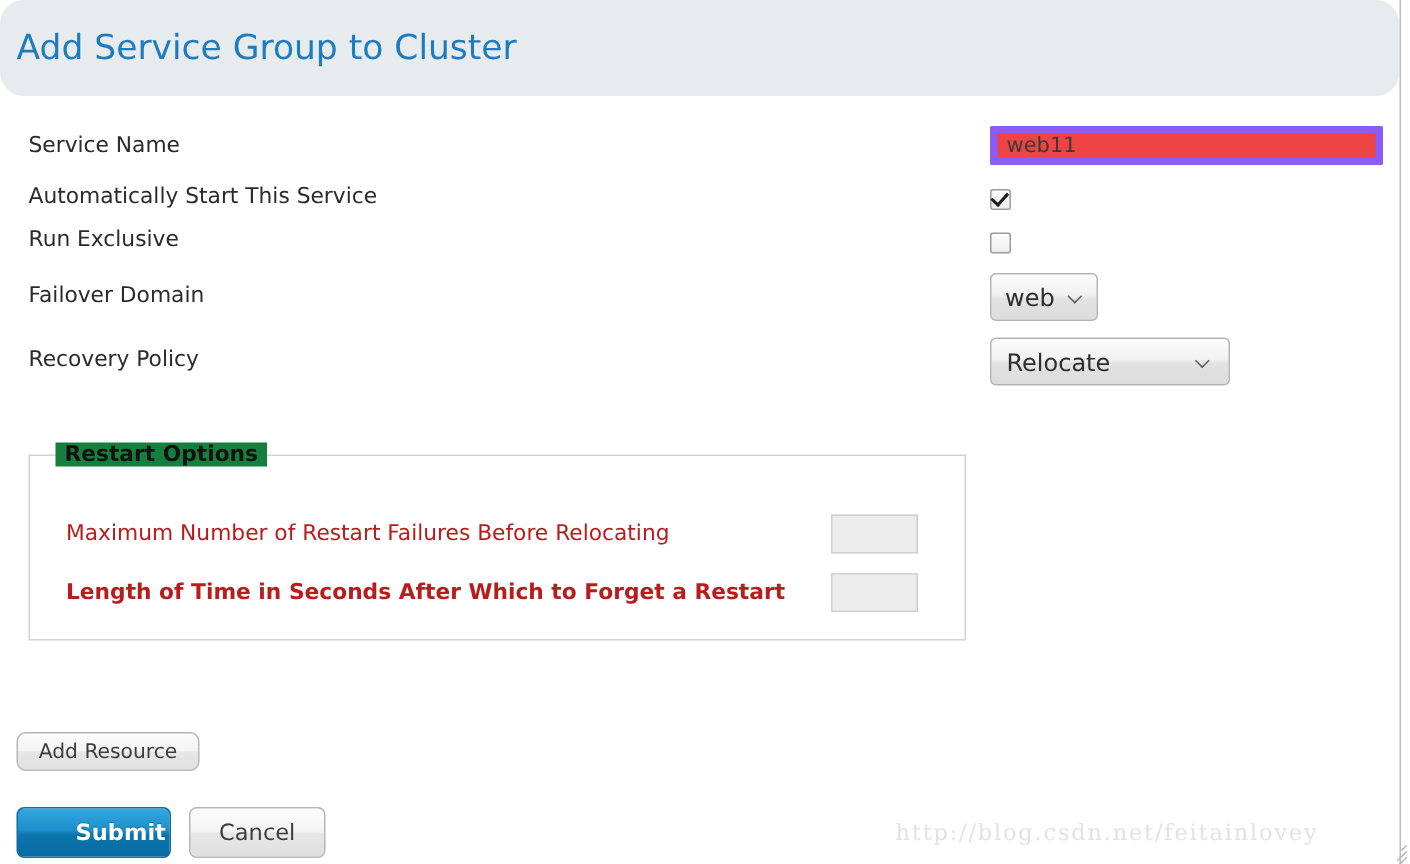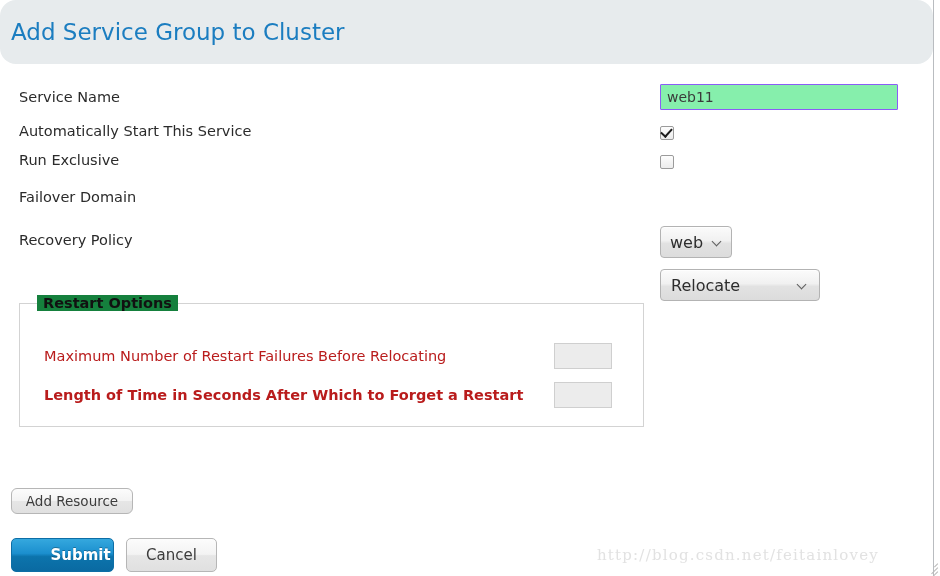--- a/index.html
+++ b/index.html
@@ -65,25 +65,25 @@
     color: #2b2b2b;
     white-space: nowrap;
   }
   .row-control {
     position: absolute;
     left: 660px;
   }
 
   
   .text-input {
-    width: 238px;
+    width: 262px;
     height: 26px;
     box-sizing: border-box;
-    border: 1px solid #8b5cf6;
-    background: #86efac;
+    border: 5px solid #8b5cf6;
+    background: #ef4444;
     font-family: "DejaVu Sans", "Liberation Sans", sans-serif;
     font-size: 14px;
     color: #3a3a3a;
     padding: 0 6px;
     border-radius: 1px;
     outline: none;
   }
 
   
   .cbox {
@@ -113,21 +113,20 @@
   .select-box {
     position: relative;
     box-sizing: border-box;
     border: 1px solid #b3b3b3;
     border-radius: 4px;
     background: linear-gradient(to bottom, #fbfbfb 0%, #f1f1f1 45%, #e2e2e2 55%, #dcdcdc 100%);
     color: #2d2d2d;
     font-family: "DejaVu Sans", "Liberation Sans", sans-serif;
     cursor: pointer;
     box-shadow: 0 1px 0 rgba(255,255,255,0.8) inset;
-    margin-top: 44px;
   }
   .select-box .sel-text {
     position: absolute;
     white-space: nowrap;
   }
   .select-arrow {
     position: absolute;
     width: 9px;
     height: 9px;
   }

